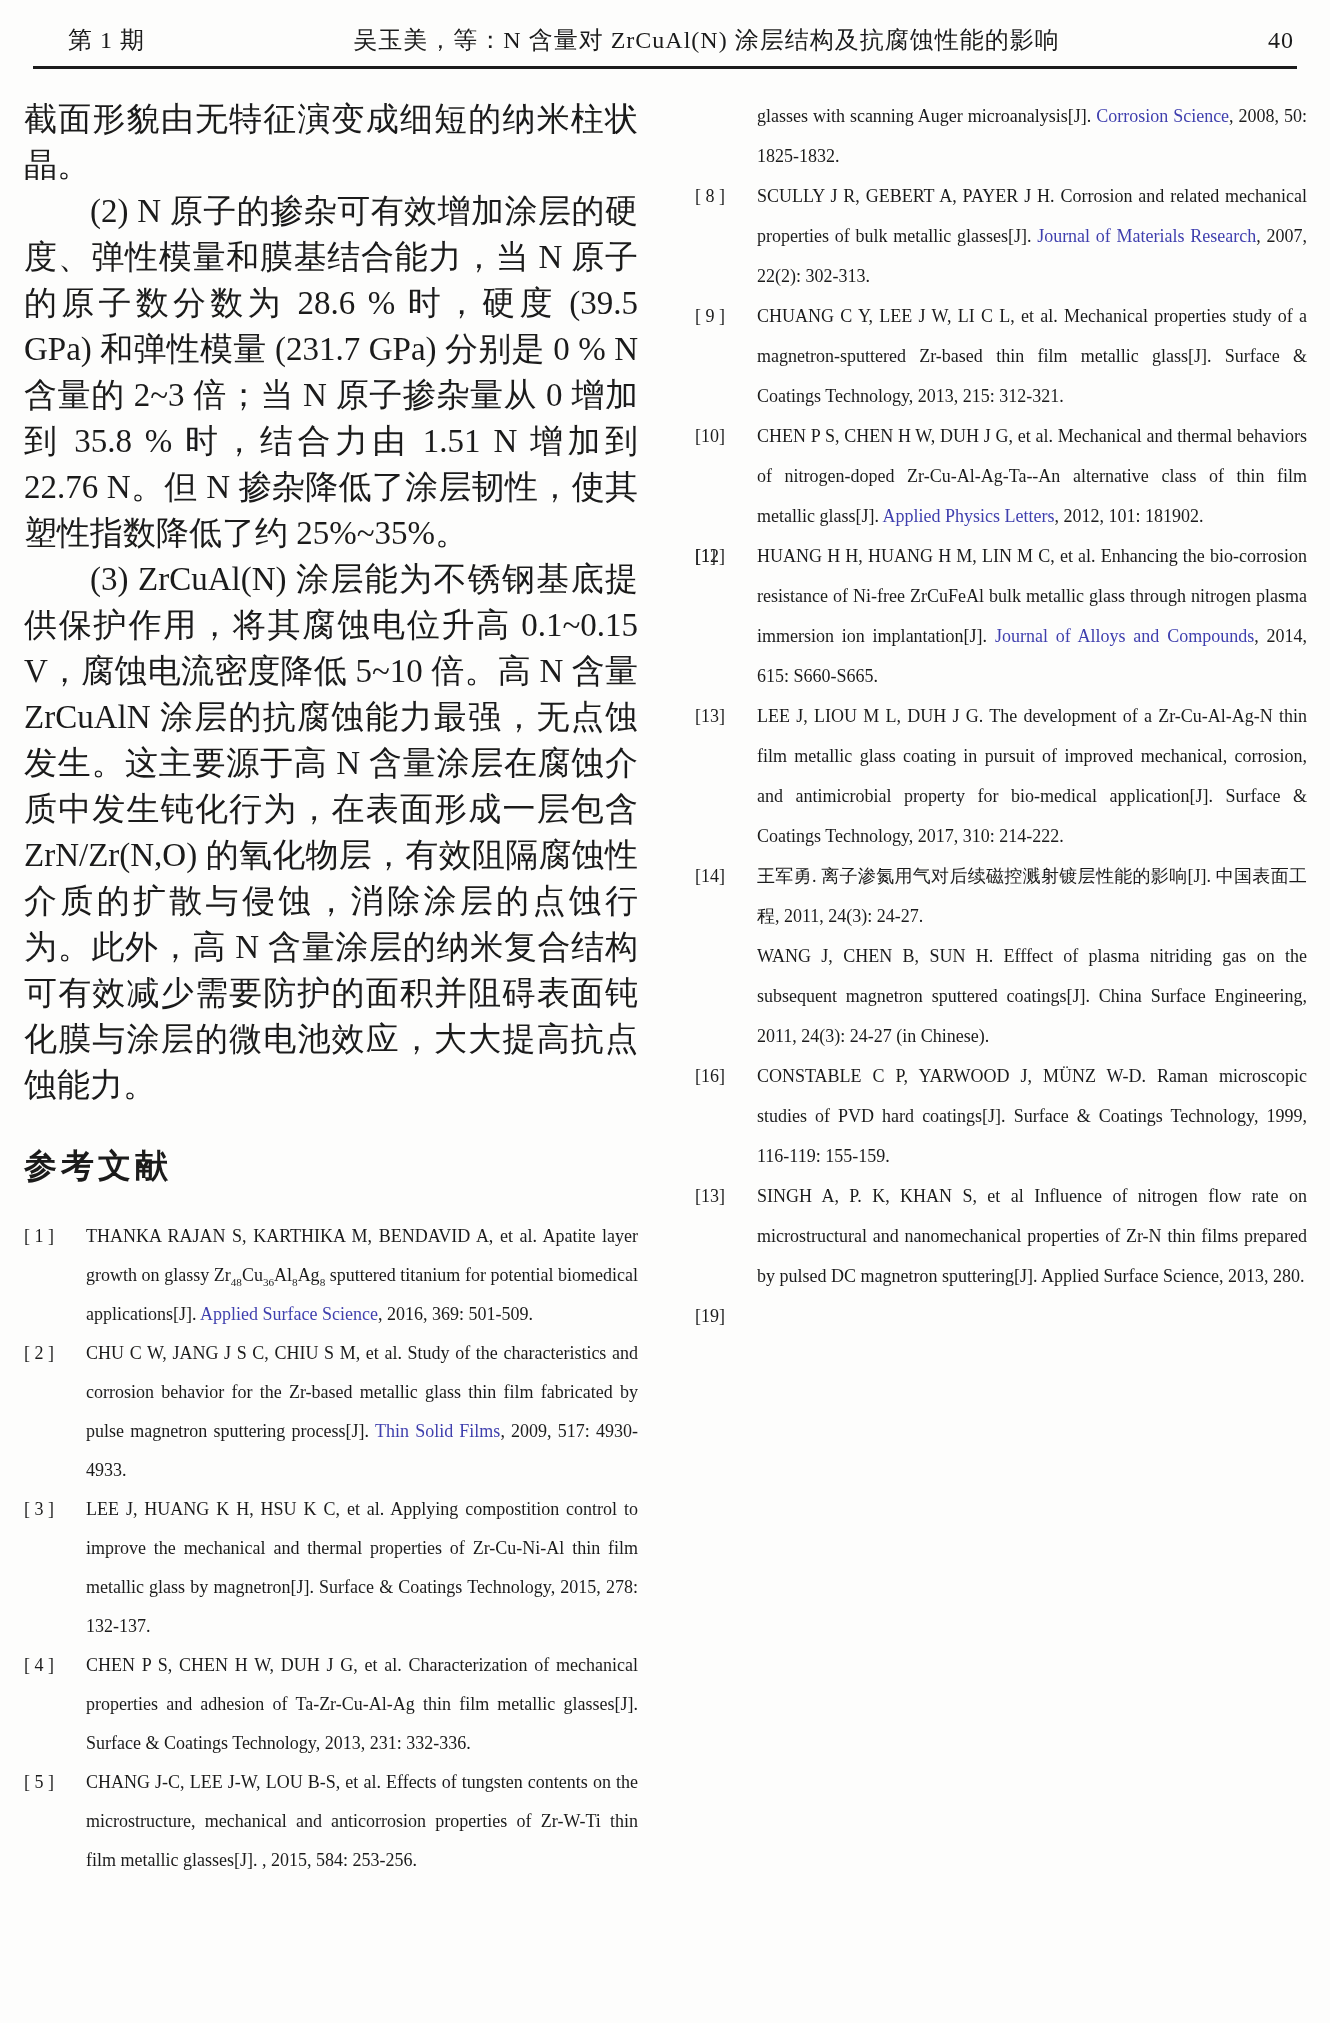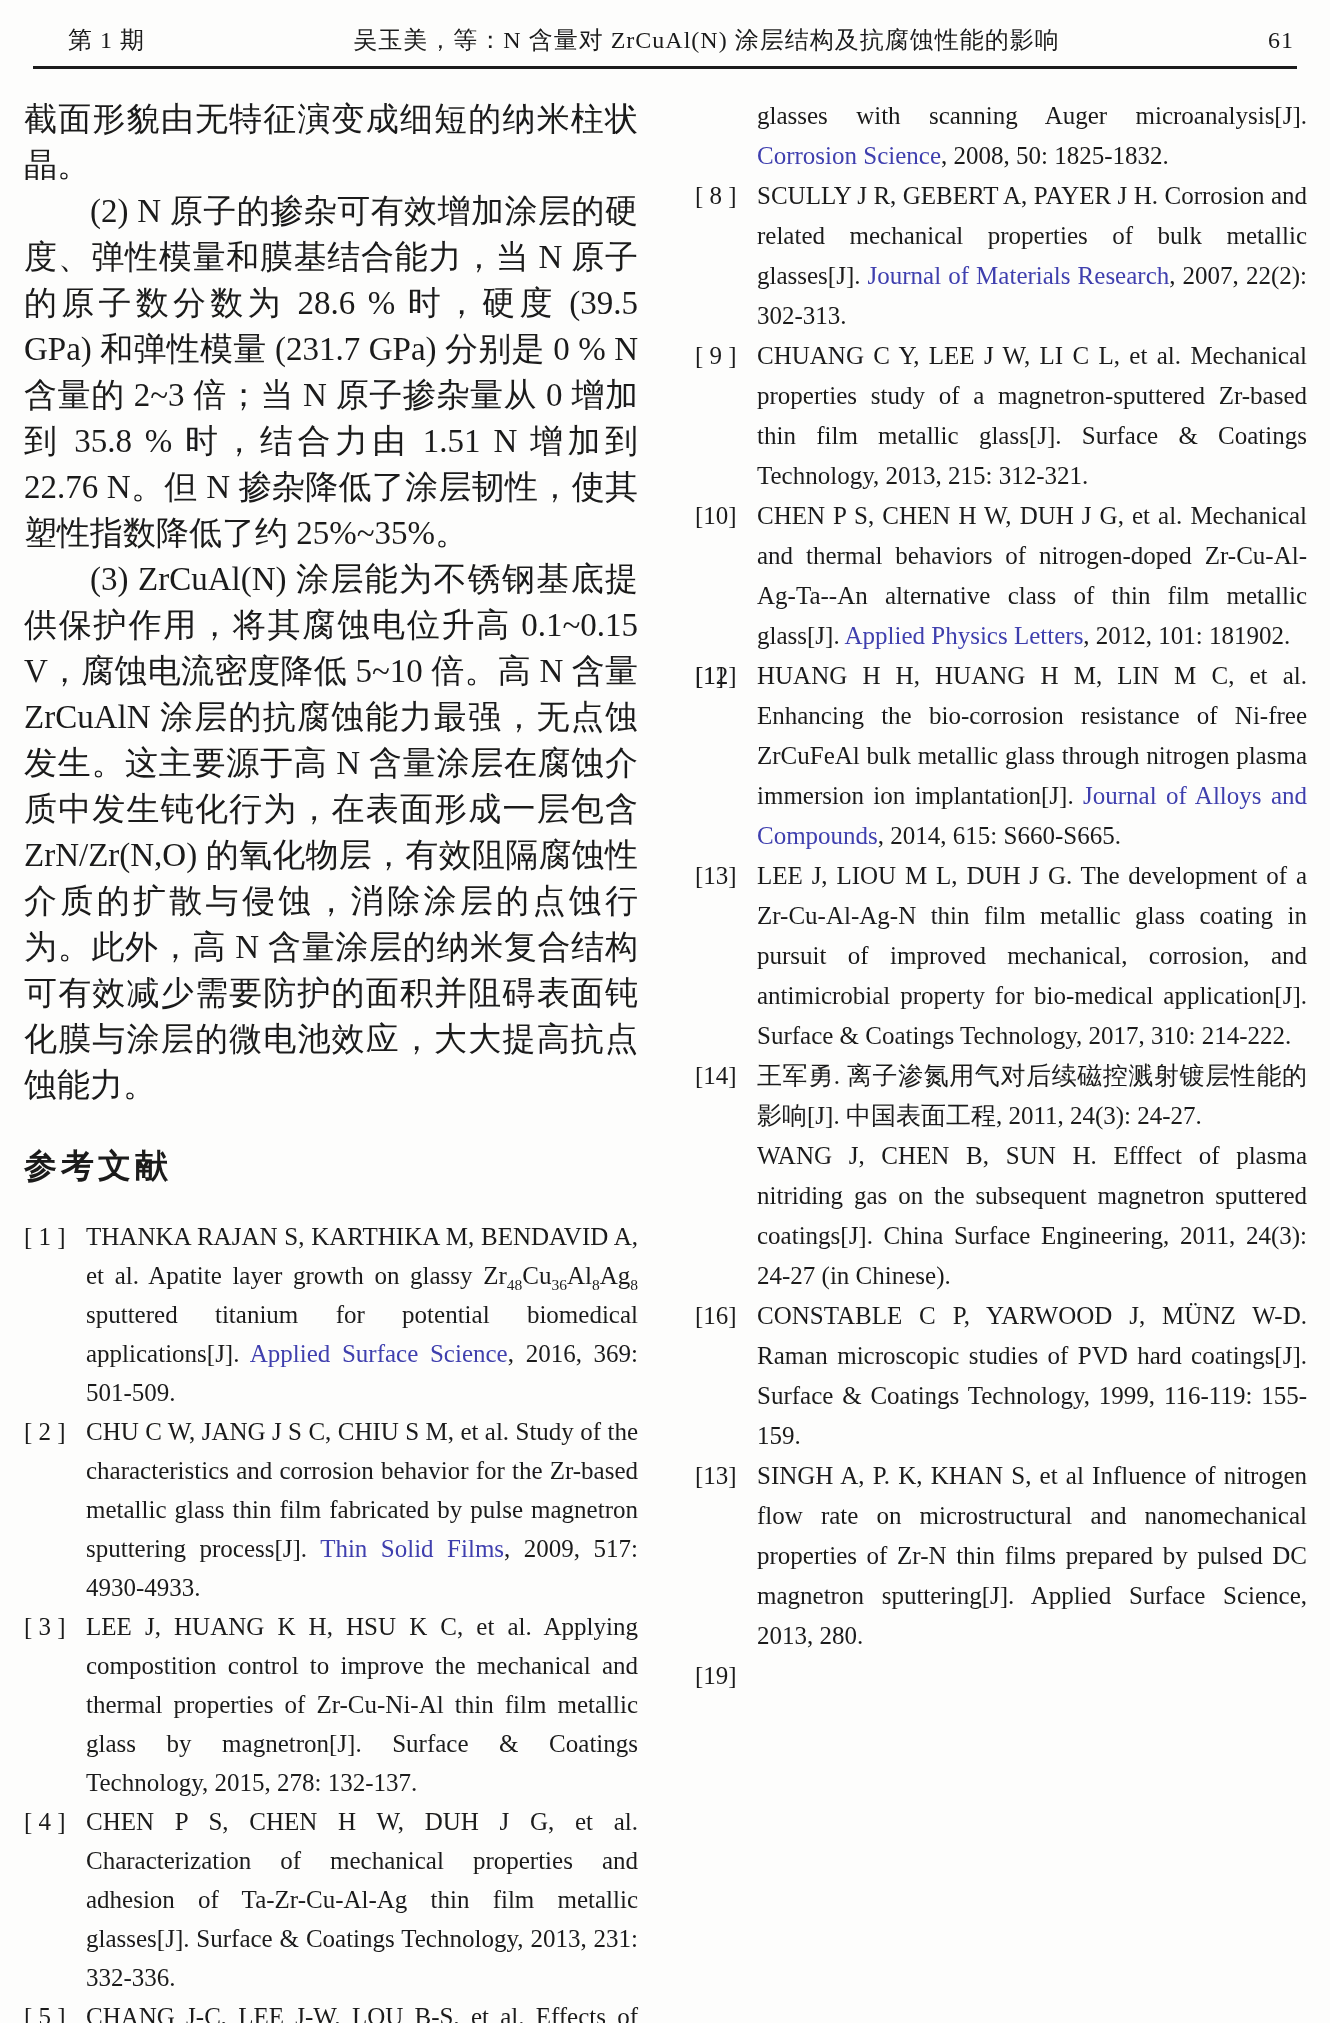--- a/index.html
+++ b/index.html
@@ -25,36 +25,36 @@
   .para{font-size:33px;line-height:46px;text-align:justify;text-justify:inter-ideograph;}
   .para.indent{text-indent:2em;}
 
   .refs-heading{
     font-family:"Liberation Sans","DejaVu Sans",sans-serif;
     font-size:33px;font-weight:bold;margin:36px 0 28px 0;letter-spacing:4px;
   }
 
   .ref{
     position:relative;padding-left:62px;
-    font-size:25px;line-height:39px;text-align:justify;
+    font-size:18px;line-height:39px;text-align:justify;
   }
   .refs-right .ref{line-height:40px;}
   .ref-label{position:absolute;left:0;top:0;}
   .link{color:var(--link-color,#3f3fae);}
   sub{font-size:0.62em;line-height:0;}
 </style>
 </head>
 <body>
 
 <div class="page">
 
   <div class="page-header">
     <span class="header-issue">第 1 期</span>
     <span class="header-title">吴玉美，等：N 含量对 ZrCuAl(N) 涂层结构及抗腐蚀性能的影响</span>
-    <span class="header-pageno">61</span>
+    <span class="header-pageno">40</span>
   </div>
   <div class="header-rule"></div>
 
   <div class="col col-left">
     <div id="body-paragraphs">
         <div class="para">截面形貌由无特征演变成细短的纳米柱状晶。</div>
         <div class="para indent">(2) N 原子的掺杂可有效增加涂层的硬度、弹性模量和膜基结合能力，当 N 原子的原子数分数为 28.6 % 时，硬度 (39.5 GPa) 和弹性模量 (231.7 GPa) 分别是 0 % N 含量的 2~3 倍；当 N 原子掺杂量从 0 增加到 35.8 % 时，结合力由 1.51 N 增加到 22.76 N。但 N 掺杂降低了涂层韧性，使其塑性指数降低了约 25%~35%。</div>
         <div class="para indent">(3) ZrCuAl(N) 涂层能为不锈钢基底提供保护作用，将其腐蚀电位升高 0.1~0.15 V，腐蚀电流密度降低 5~10 倍。高 N 含量 ZrCuAlN 涂层的抗腐蚀能力最强，无点蚀发生。这主要源于高 N 含量涂层在腐蚀介质中发生钝化行为，在表面形成一层包含 ZrN/Zr(N,O) 的氧化物层，有效阻隔腐蚀性介质的扩散与侵蚀，消除涂层的点蚀行为。此外，高 N 含量涂层的纳米复合结构可有效减少需要防护的面积并阻碍表面钝化膜与涂层的微电池效应，大大提高抗点蚀能力。</div>
       </div>
     <h2 class="refs-heading">参考文献</h2>

